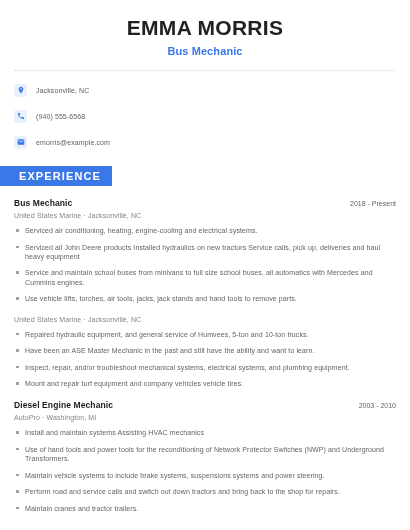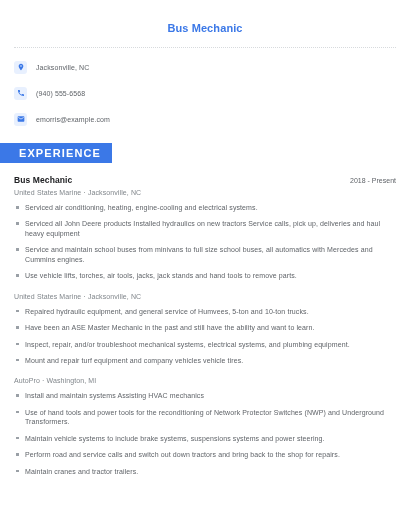--- a/index.html
+++ b/index.html
@@ -143,20 +143,21 @@
     height: 2.5px;
     background: #9aa0a6;
   }
 </style>
 </head>
 <body>
 
 <div class="page">
 
   <div class="header">
+    <div class="full-name">EMMA MORRIS</div>
     <div class="job-title">Bus Mechanic</div>
   </div>
 
   <div class="divider"></div>
 
   <div class="contact-list">
 
     <div class="contact-row">
       <span class="contact-icon">
         <svg width="8" height="8" viewBox="0 0 24 24" fill="#3b78e7">
@@ -210,20 +211,24 @@
       <ul class="bullets">
         <li>Repaired hydraulic equipment, and general service of Humvees, 5-ton and 10-ton trucks.</li>
         <li>Have been an ASE Master Mechanic in the past and still have the ability and want to learn.</li>
         <li>Inspect, repair, and/or troubleshoot mechanical systems, electrical systems, and plumbing equipment.</li>
         <li>Mount and repair turf equipment and company vehicles vehicle tires.</li>
       </ul>
     </div>
 
     
     <div class="job">
+      <div class="job-head">
+        <span class="job-role">Diesel Engine Mechanic</span>
+        <span class="job-dates">2003 - 2010</span>
+      </div>
       <div class="job-meta">AutoPro  ·  Washington, MI</div>
       <ul class="bullets">
         <li>Install and maintain systems Assisting HVAC mechanics</li>
         <li>Use of hand tools and power tools for the reconditioning of Network Protector Switches (NWP) and Underground Transformers.</li>
         <li>Maintain vehicle systems to include brake systems, suspensions systems and power steering.</li>
         <li>Perform road and service calls and switch out down tractors and bring back to the shop for repairs.</li>
         <li>Maintain cranes and tractor trailers.</li>
       </ul>
     </div>
   </div>

